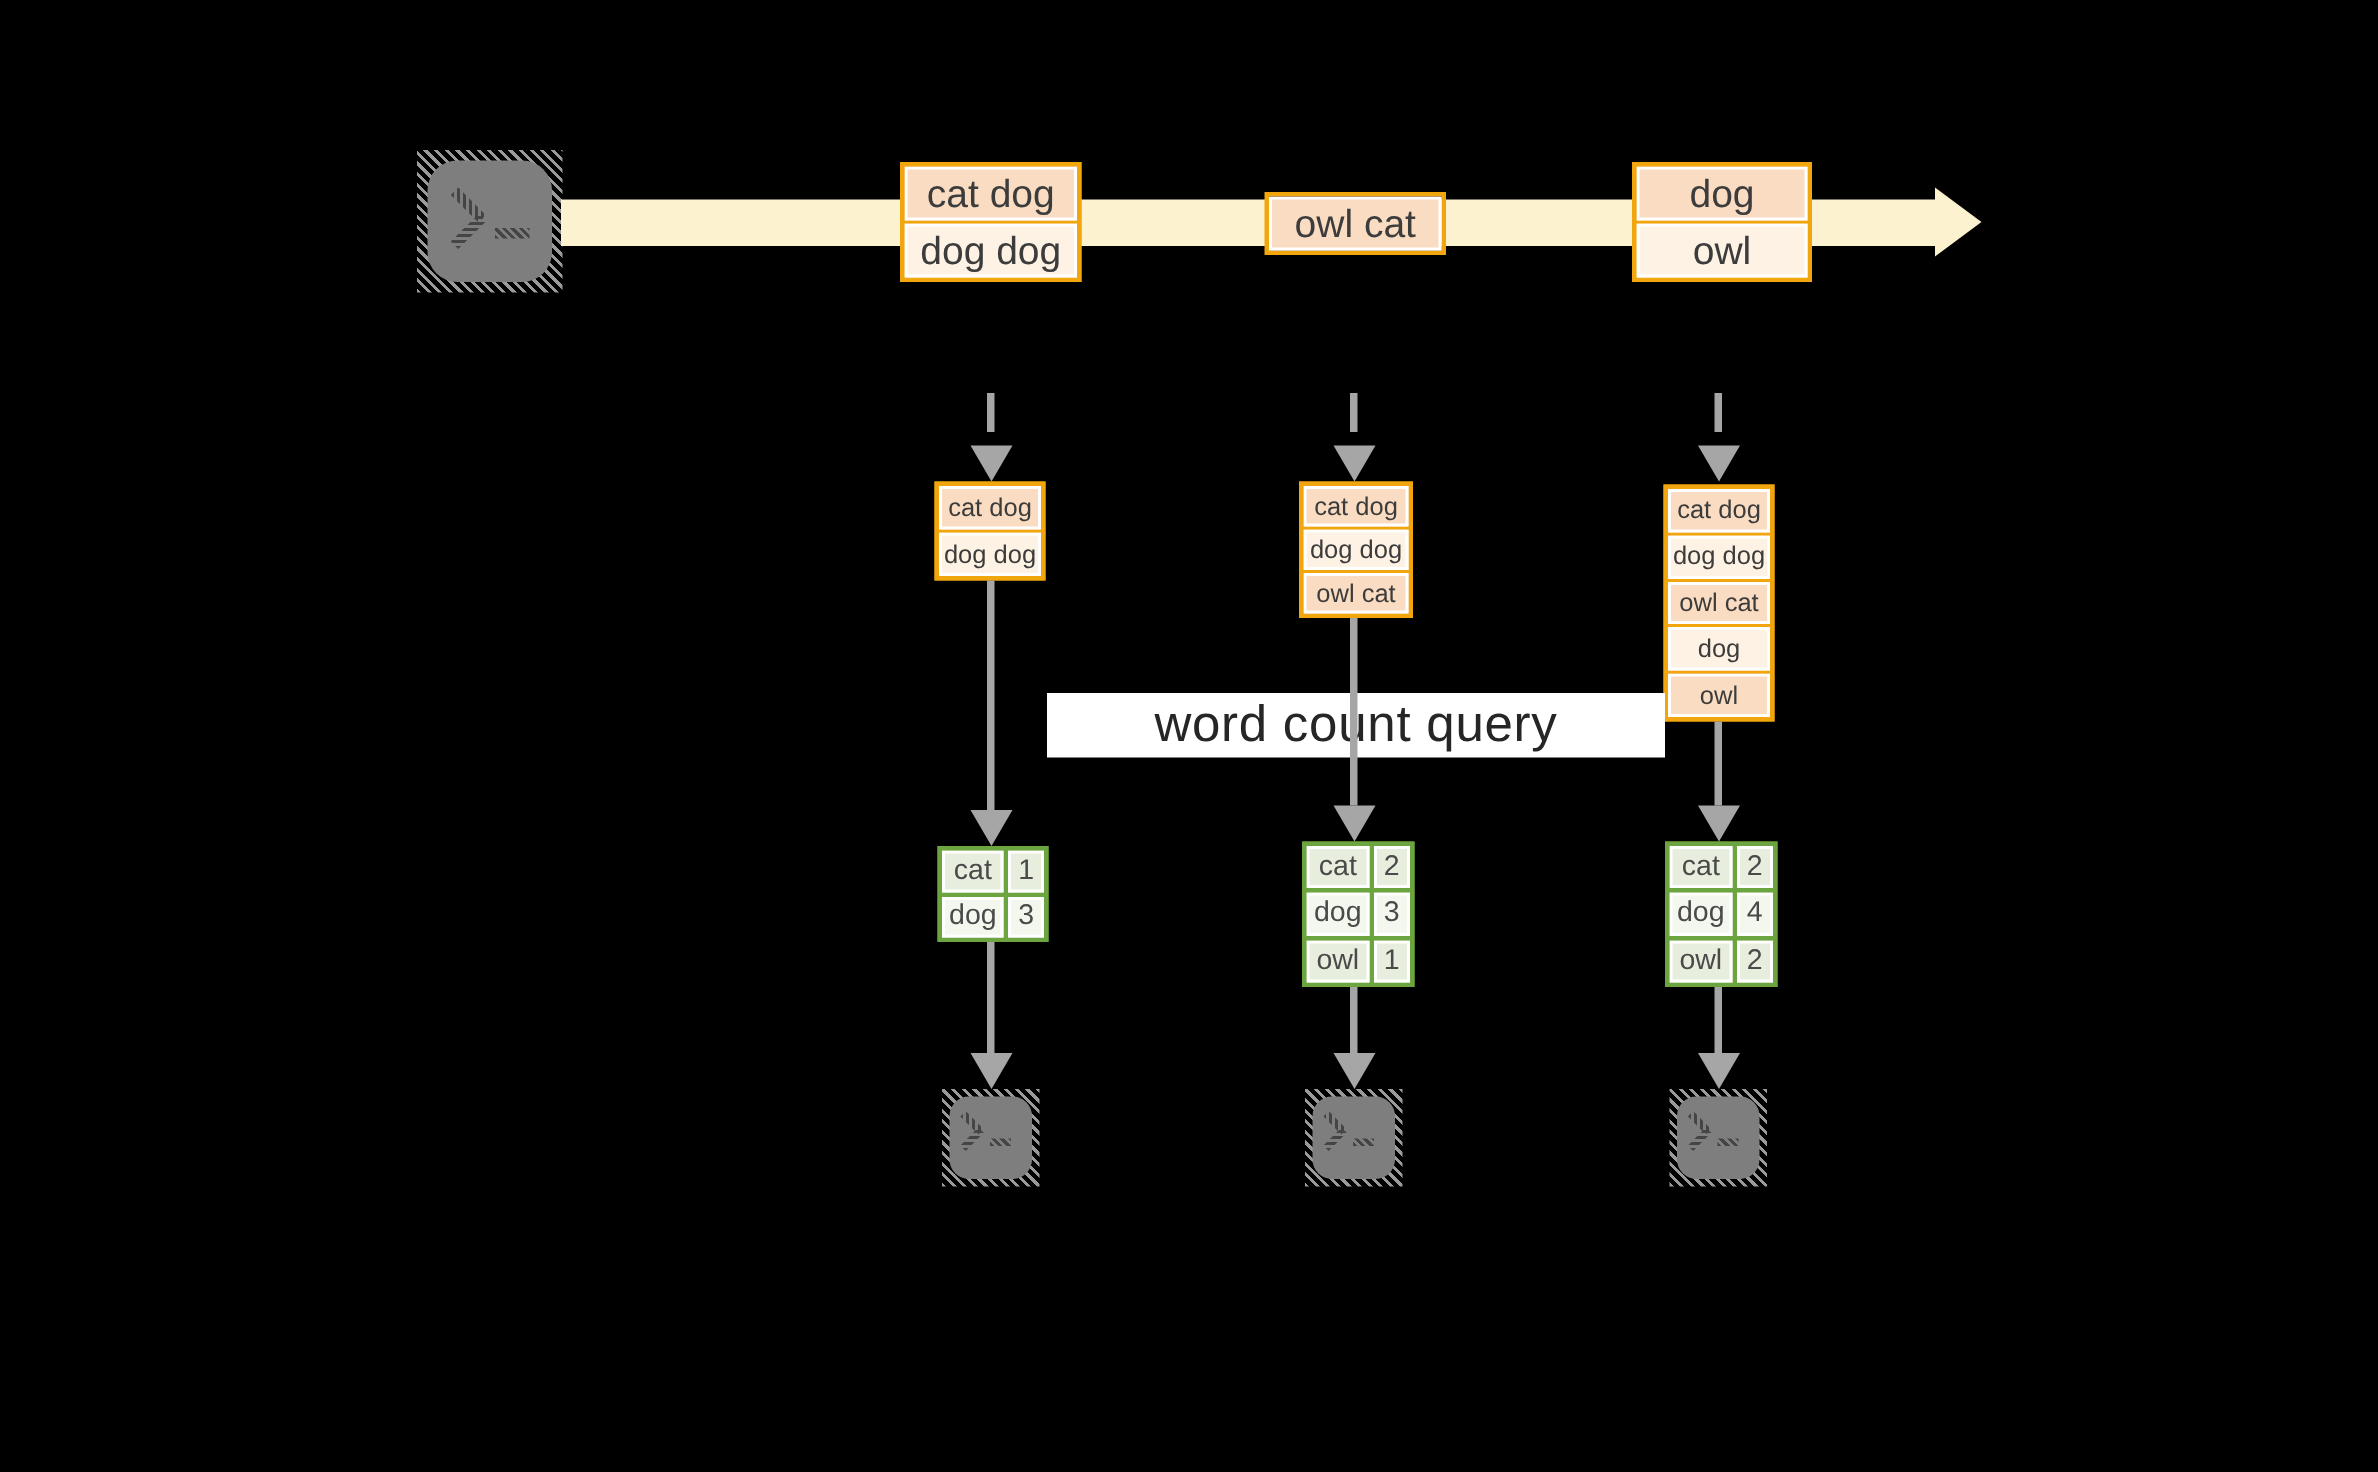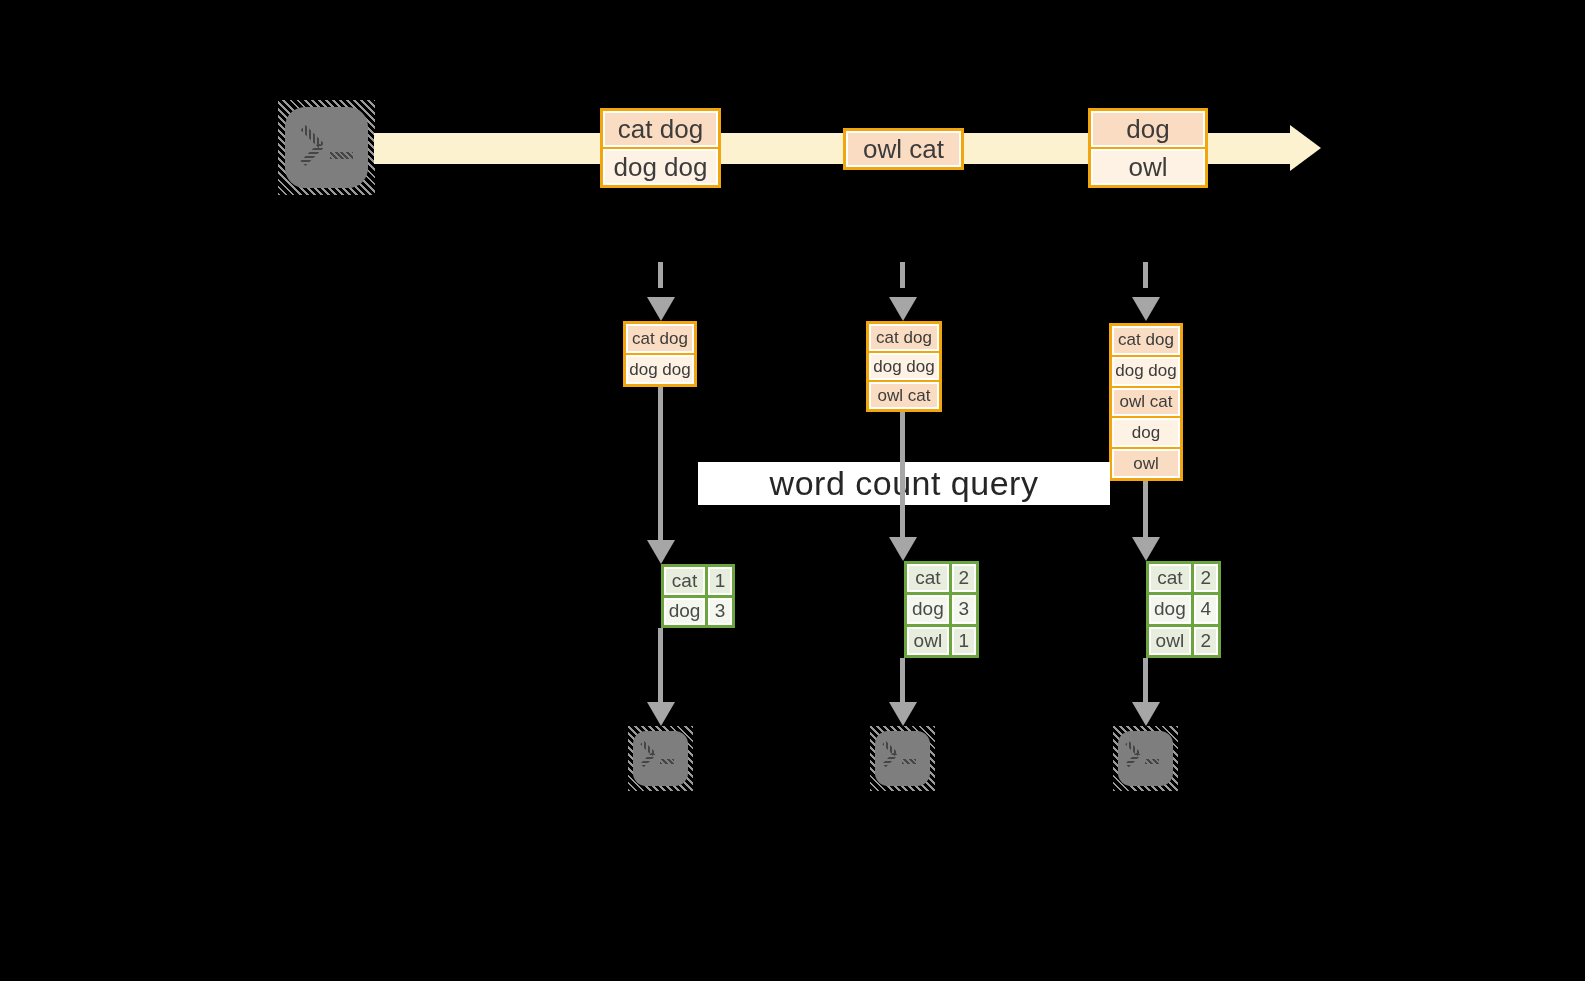--- a/index.html
+++ b/index.html
@@ -51,21 +51,21 @@
   }
   
   .query-box{
     position:absolute;background:var(--query-box-bg);z-index:2;
     display:flex;align-items:center;justify-content:center;
     color:var(--query-text);font-size:34px;font-weight:300;letter-spacing:0.5px;
   }
   
   .gtable{
     position:absolute;display:grid;grid-template-columns:1.72fr 1fr;gap:3px;
-    box-sizing:border-box;border:3px solid var(--green-border);background:var(--green-border);margin-left:36px;
+    box-sizing:border-box;border:3px solid var(--green-border);background:var(--green-border);
   }
   .gcell{
     display:flex;align-items:center;justify-content:center;
     font-size:19px;color:#4a4a4a;box-shadow:inset 0 0 0 2px #fff;
   }
   .gcell.tone-a{background:var(--green-fill);}
   .gcell.tone-b{background:var(--green-fill-alt);}
 </style>
 </head>
 <body>

